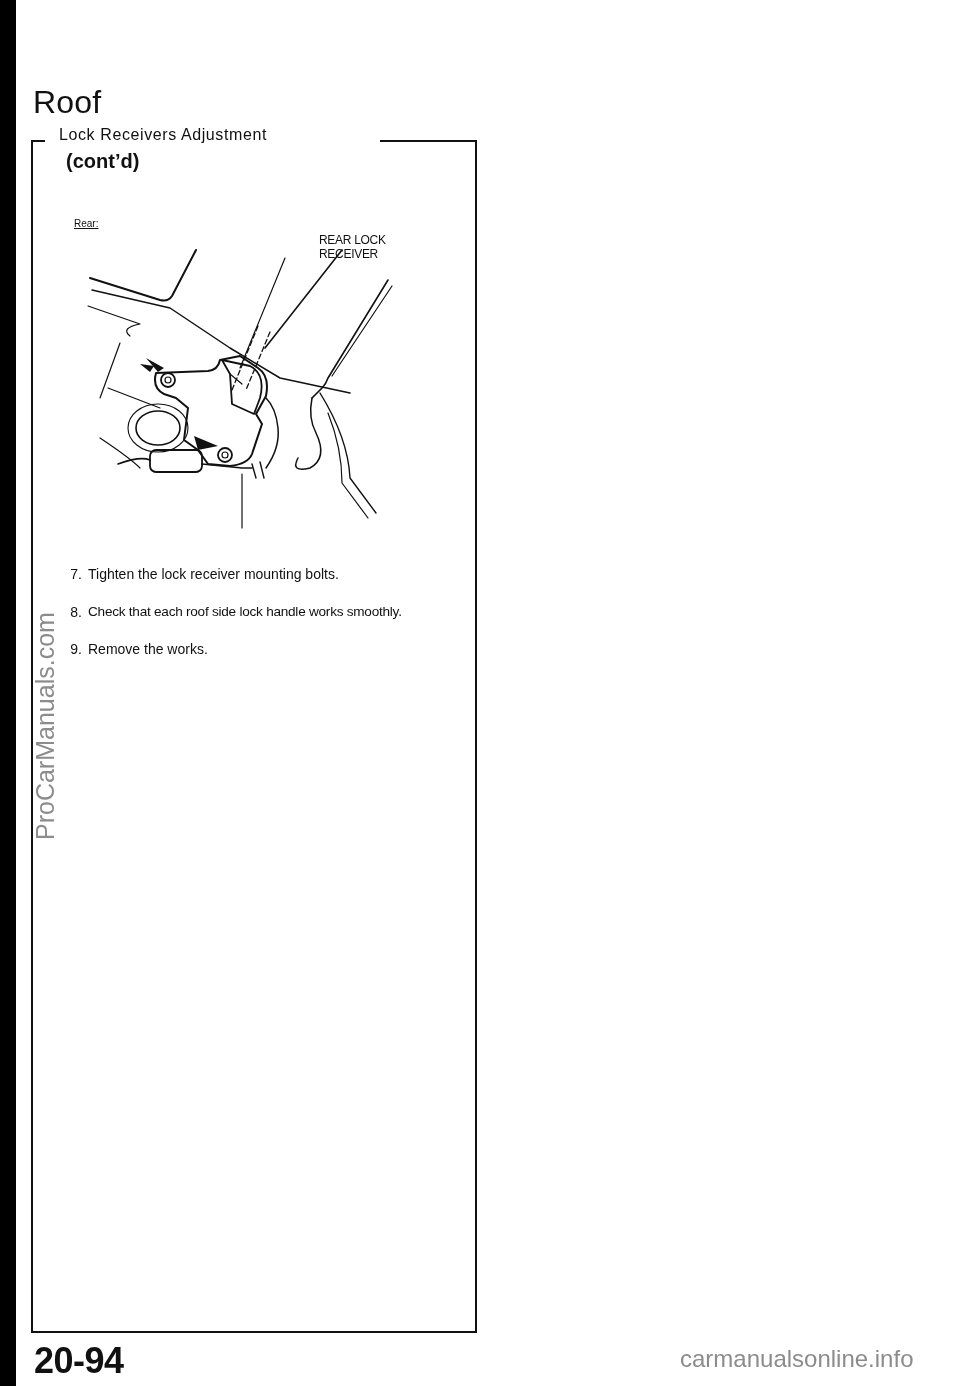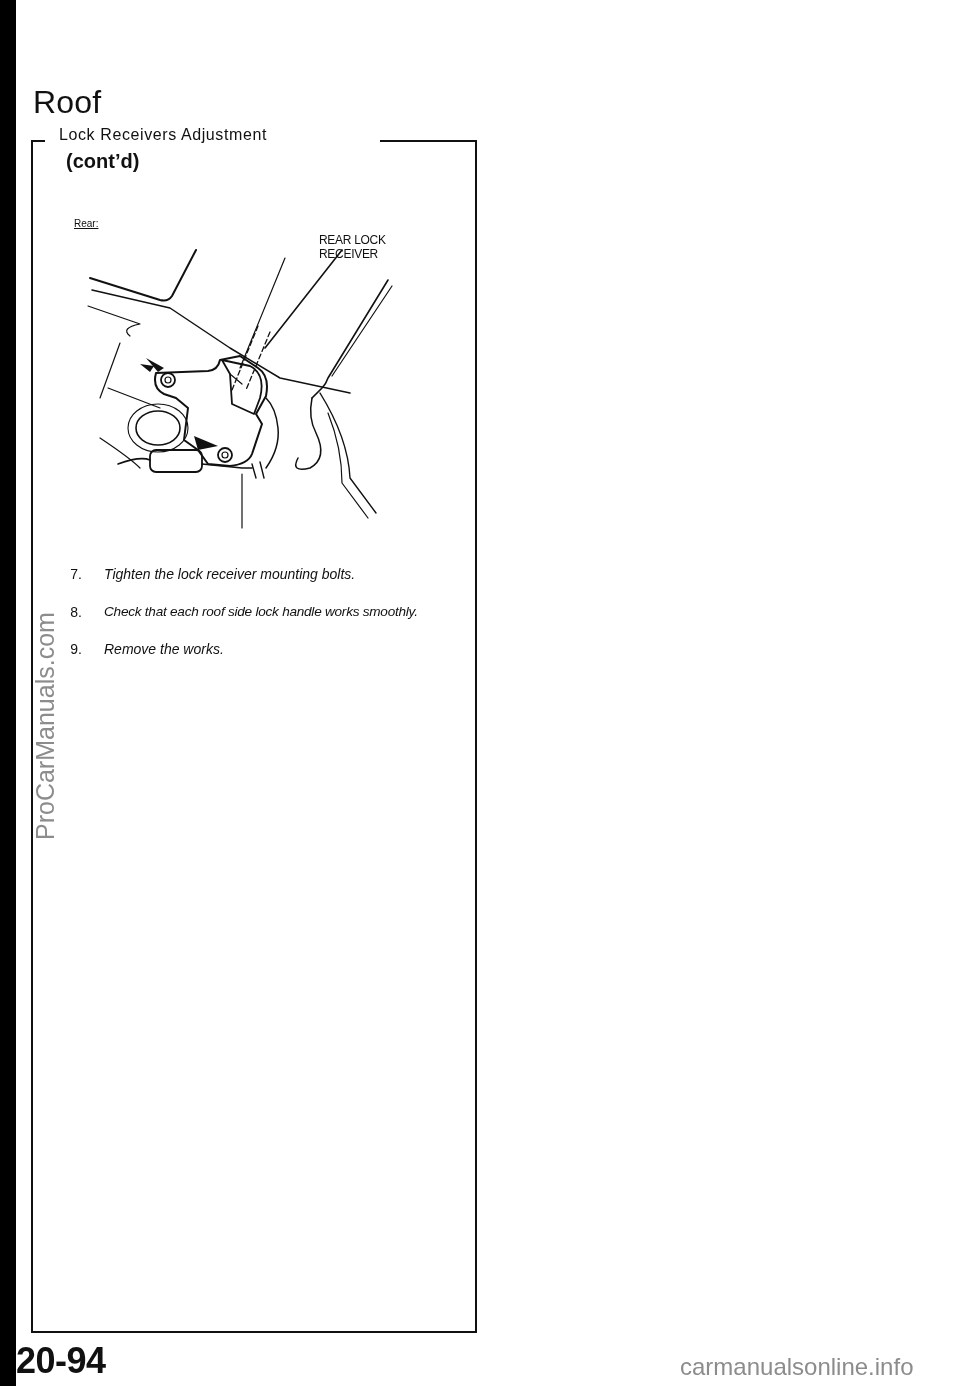--- a/index.html
+++ b/index.html
@@ -17,28 +17,28 @@
   .box-top-left { position: absolute; left: 31px; top: 140px; width: 14px; height: 2px; background: #111; }
   .box-top-right { position: absolute; left: 380px; top: 140px; width: 95px; height: 2px; background: #111; }
   .section-title { position: absolute; left: 59px; top: 126px; font-size: 16px; letter-spacing: 0.6px; }
   .section-sub { position: absolute; left: 58px; top: 150px; font-size: 20px; font-weight: bold; margin-left: 8px; }
   .fig-label-rear { position: absolute; left: 74px; top: 218px; font-size: 10px; text-decoration: underline; }
   .fig-callout { position: absolute; left: 319px; top: 233px; font-size: 12px; line-height: 14px; letter-spacing: -0.3px; }
   .figure { position: absolute; left: 80px; top: 228px; width: 360px; height: 310px; }
   .steps { position: absolute; left: 54px; top: 566px; width: 420px; margin: 0; padding: 0; list-style: none; }
   .step { position: relative; height: 37.5px; font-size: 14px; }
   .step-num { position: absolute; left: 0; width: 28px; text-align: right; }
-  .step-text { position: absolute; left: 50px; white-space: nowrap; font-style: italic; }
+  .step-text { position: absolute; left: 34px; white-space: nowrap; }
   .step.tight .step-text { letter-spacing: -0.25px; font-size: 13.6px; }
   .watermark-side {
     position: absolute; left: 31px; top: 840px; transform-origin: 0 0; transform: rotate(-90deg);
     font-size: 25px; color: #8c8c8c; white-space: nowrap;
   }
-  .page-number { position: absolute; left: 16px; top: 1340px; font-size: 36px; font-weight: bold; letter-spacing: -0.5px; }
-  .watermark-footer { position: absolute; left: 680px; top: 1345px; font-size: 24px; color: #8c8c8c; margin-top: 8px; }
+  .page-number { position: absolute; left: 34px; top: 1340px; font-size: 36px; font-weight: bold; letter-spacing: -0.5px; }
+  .watermark-footer { position: absolute; left: 680px; top: 1345px; font-size: 24px; color: #8c8c8c; }
 </style>
 </head>
 <body>
 
 <div class="left-bar"></div>
 
 <div class="page-title">Roof</div>
 
 <div class="section-box"></div>
 <div class="box-top-left"></div>

